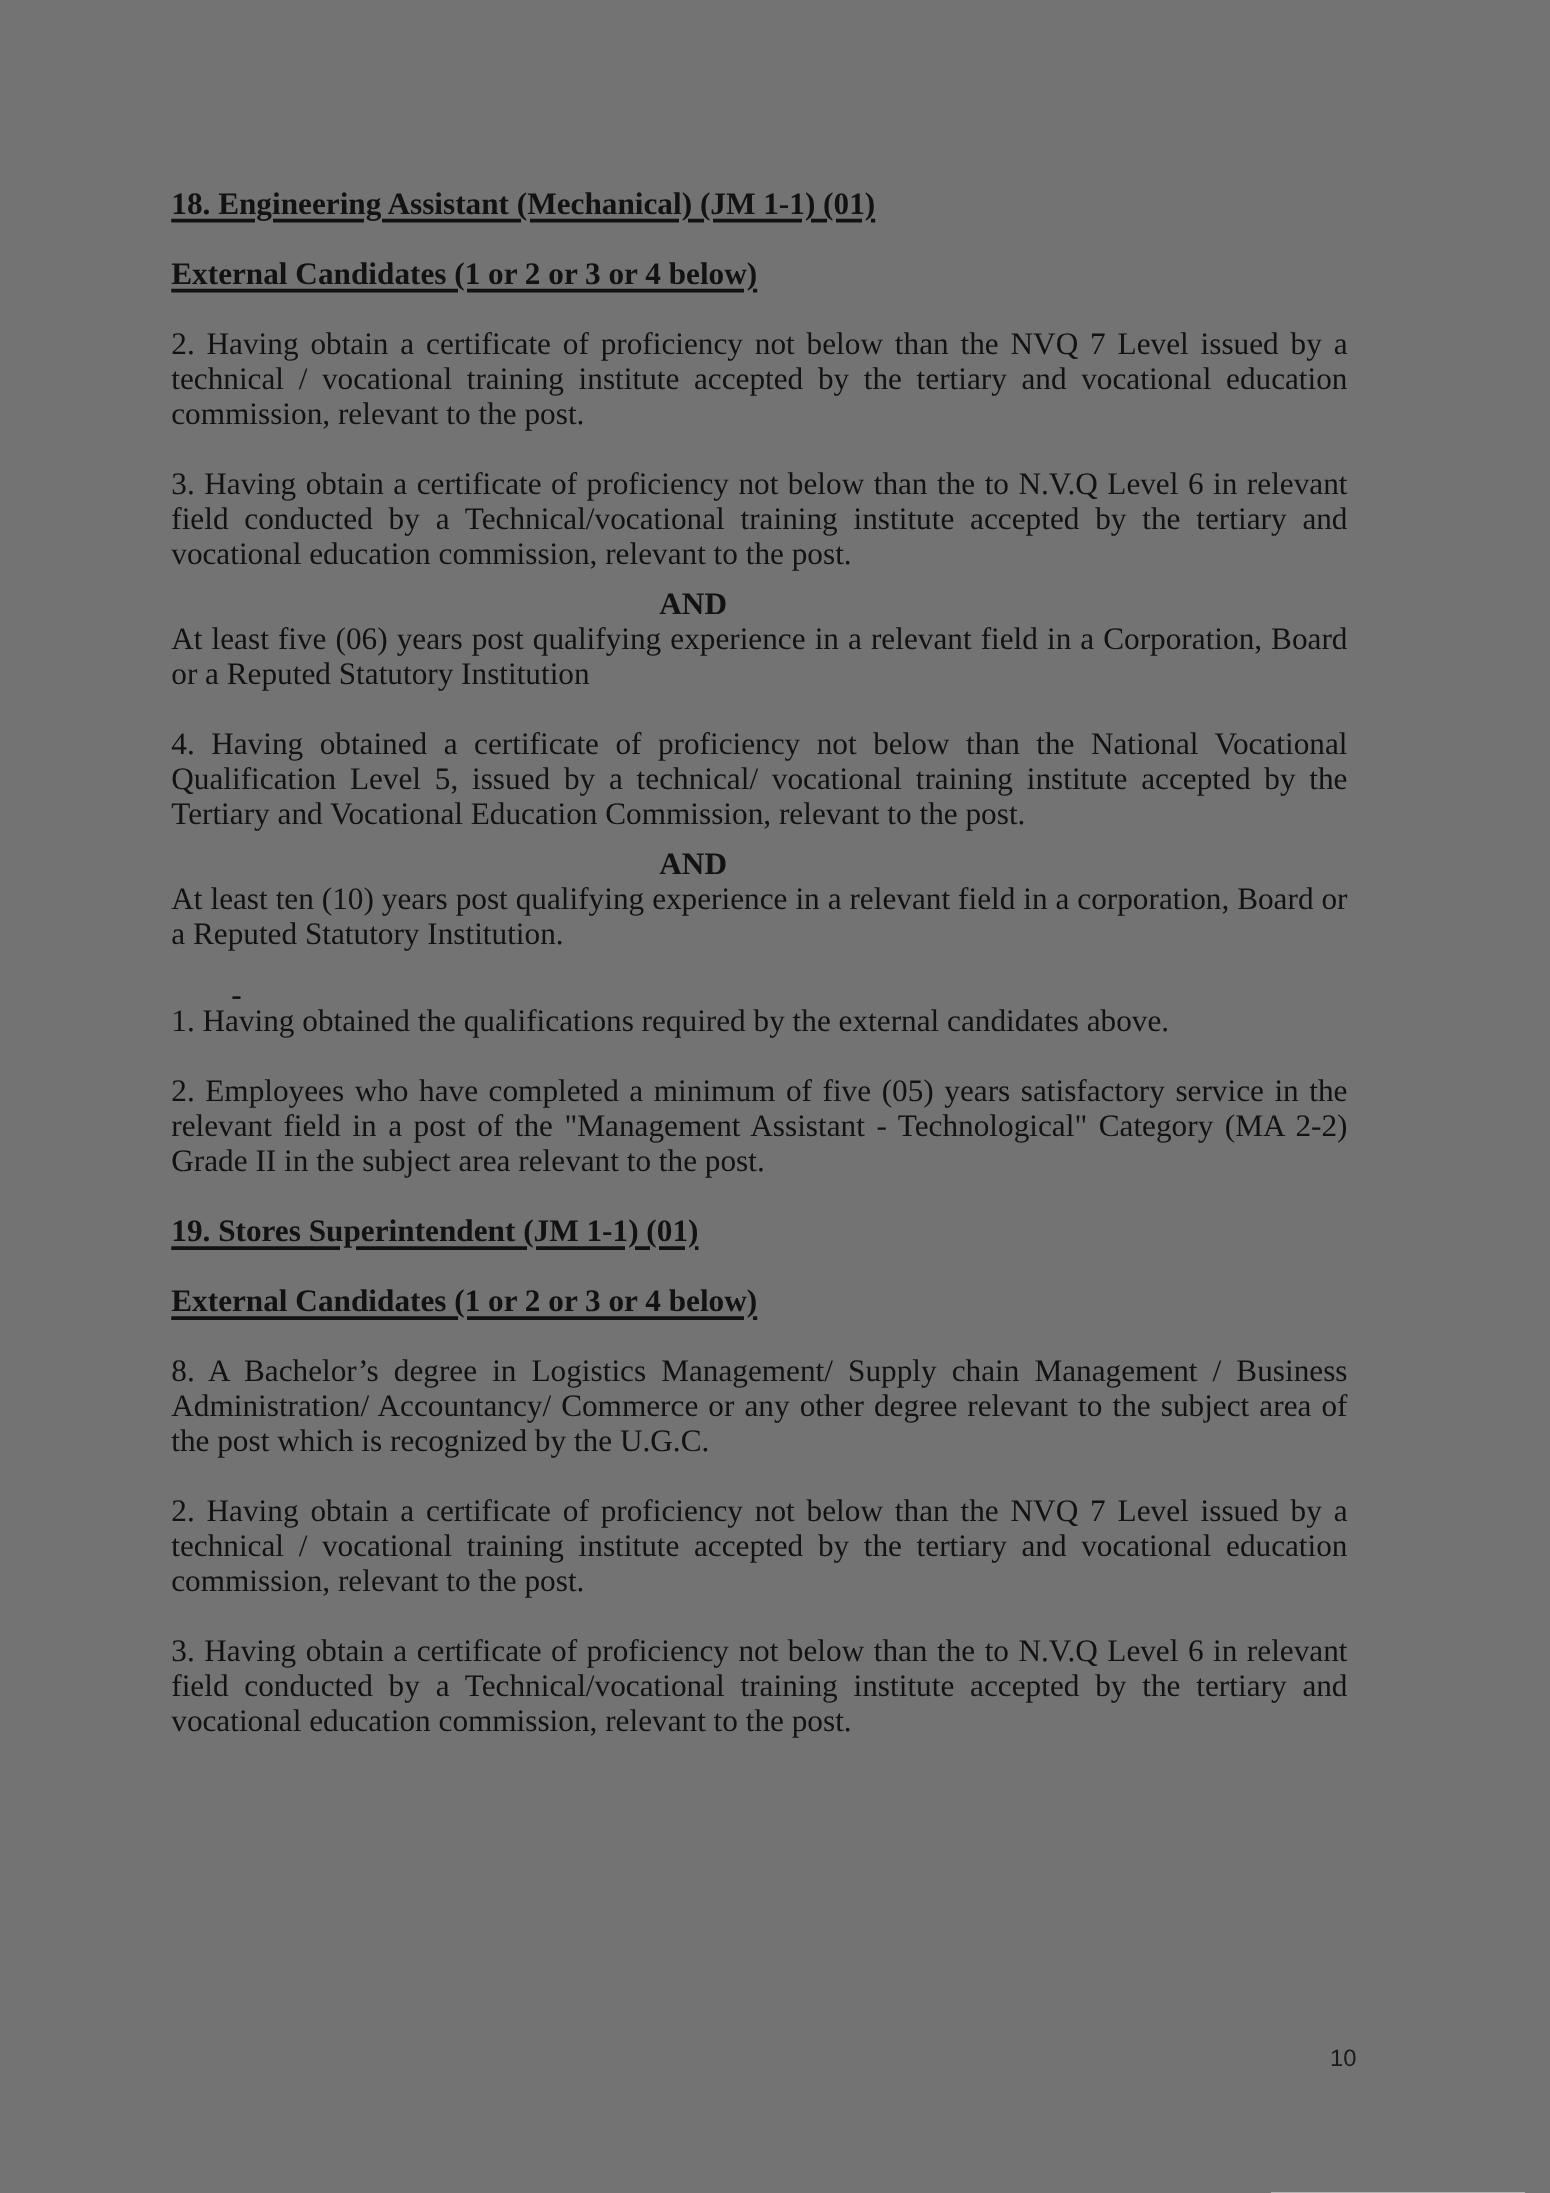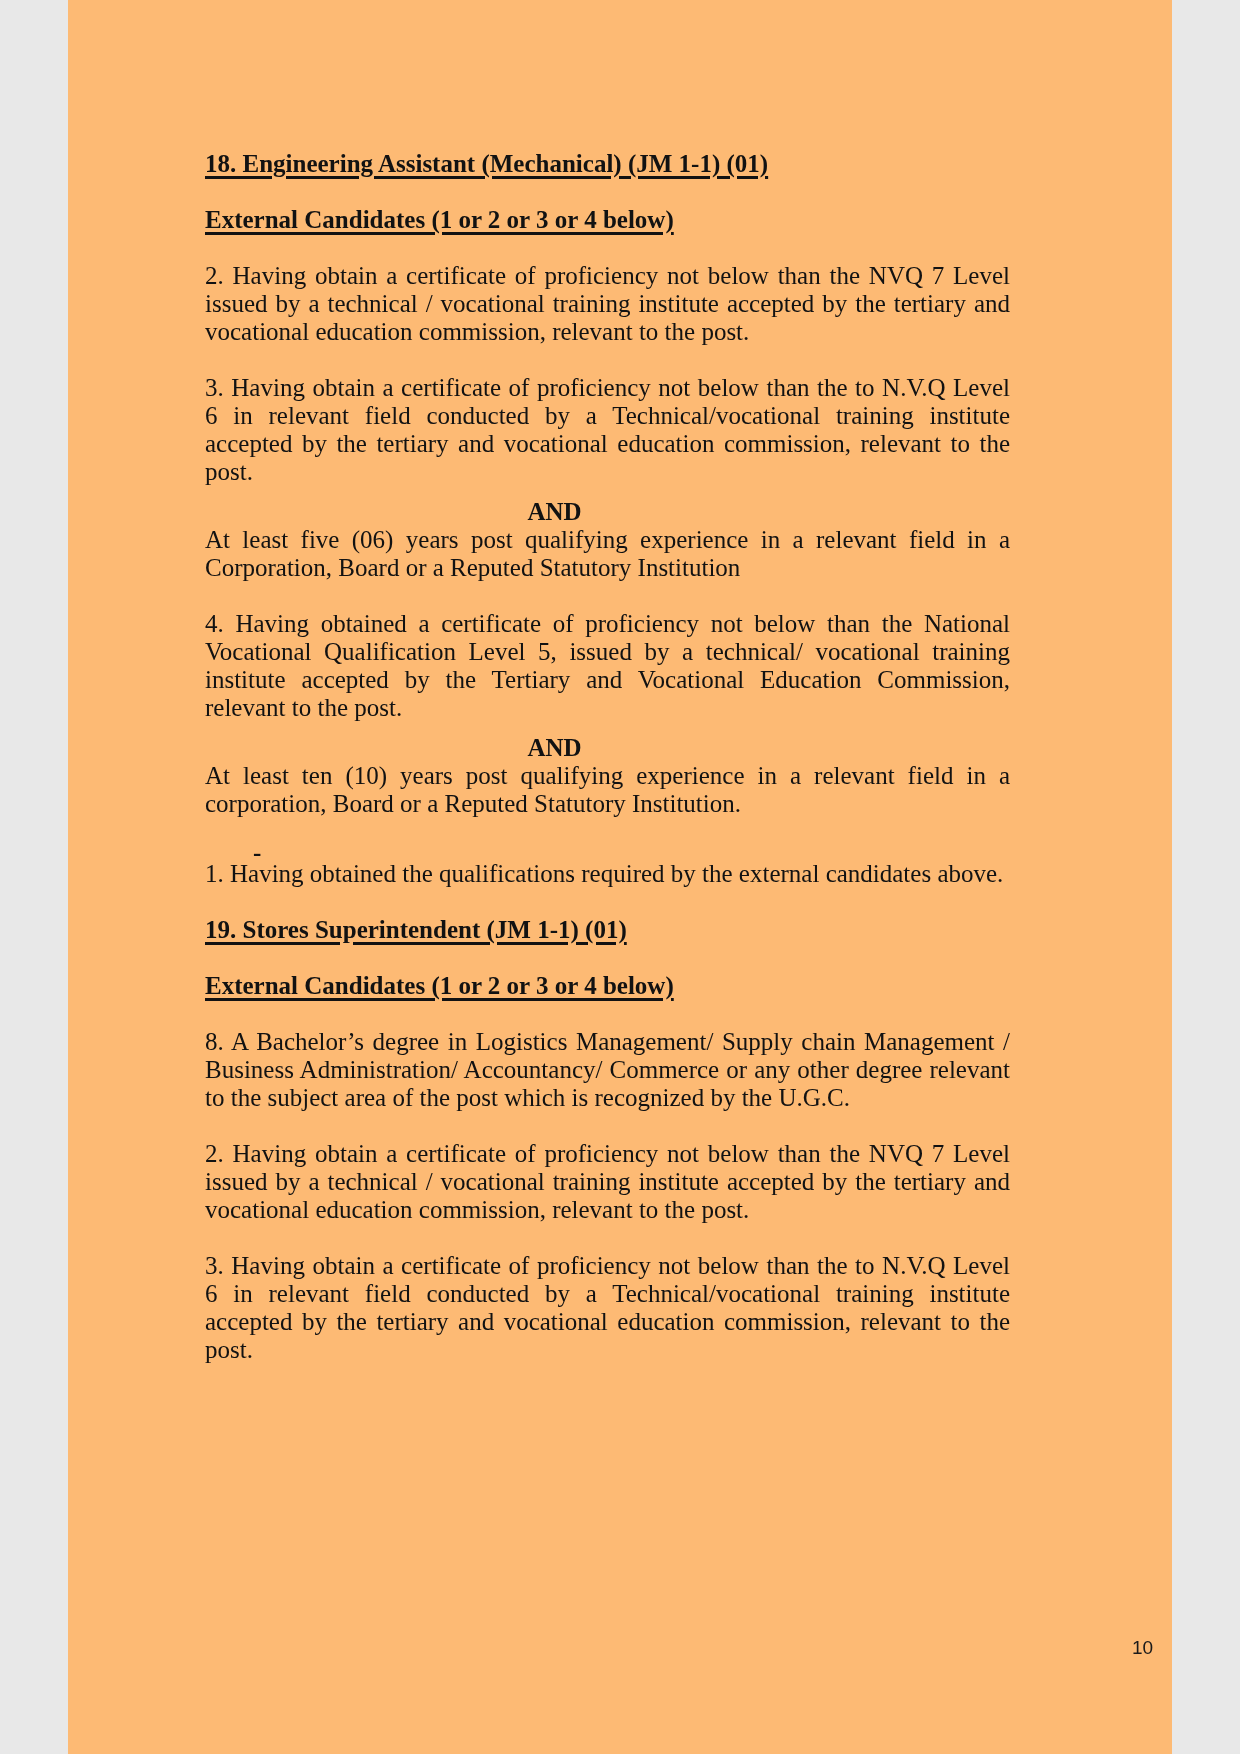--- a/index.html
+++ b/index.html
@@ -1,22 +1,22 @@
 <!DOCTYPE html>
 <html><head>
 <meta charset="utf-8">
 <style>
   * { margin: 0; padding: 0; box-sizing: border-box; }
   html, body { background: #e8e8e8; }
   .page {
     position: relative;
-    width: 1104px;
+    width: 1240px;
     height: 1754px;
     margin: 0 auto;
-    background: #fdba74;
+    background: #737373;
     color: #121212;
     font-family: "Liberation Serif", "DejaVu Serif", serif;
     font-size: 25px;
     line-height: 28px;
     overflow: hidden;
   }
   .content {
     position: absolute;
     left: 137px;
     right: 162px;
@@ -76,20 +76,21 @@
         <p class="and">AND</p>
         <p class="p">At least five (06) years post qualifying experience in a relevant field in a Corporation, Board or a Reputed Statutory Institution</p>
         <p class="p tight">4. Having obtained a certificate of proficiency not below than the National Vocational Qualification Level 5, issued by a technical/ vocational training institute accepted by the Tertiary and Vocational Education Commission, relevant to the post.</p>
         <p class="and">AND</p>
         <p class="p">At least ten (10) years post qualifying experience in a relevant field in a corporation, Board or a Reputed Statutory Institution.</p>
       </section>
 
       <section>
         <div class="dash">-</div>
         <p class="p">1. Having obtained the qualifications required by the external candidates above.</p>
+        <p class="p">2. Employees who have completed a minimum of five (05) years satisfactory service in the relevant field in a post of the "Management Assistant - Technological" Category (MA 2-2) Grade II in the subject area relevant to the post.</p>
       </section>
     </section>
 
     <section class="s19">
       <div class="h">19. Stores Superintendent (JM 1-1) (01)</div>
 
       <section>
         <div class="h">External Candidates (1 or 2 or 3 or 4 below)</div>
 
         <p class="p">8. A Bachelor’s degree in Logistics Management/ Supply chain Management / Business Administration/ Accountancy/ Commerce or any other degree relevant to the subject area of the post which is recognized by the U.G.C.</p>

